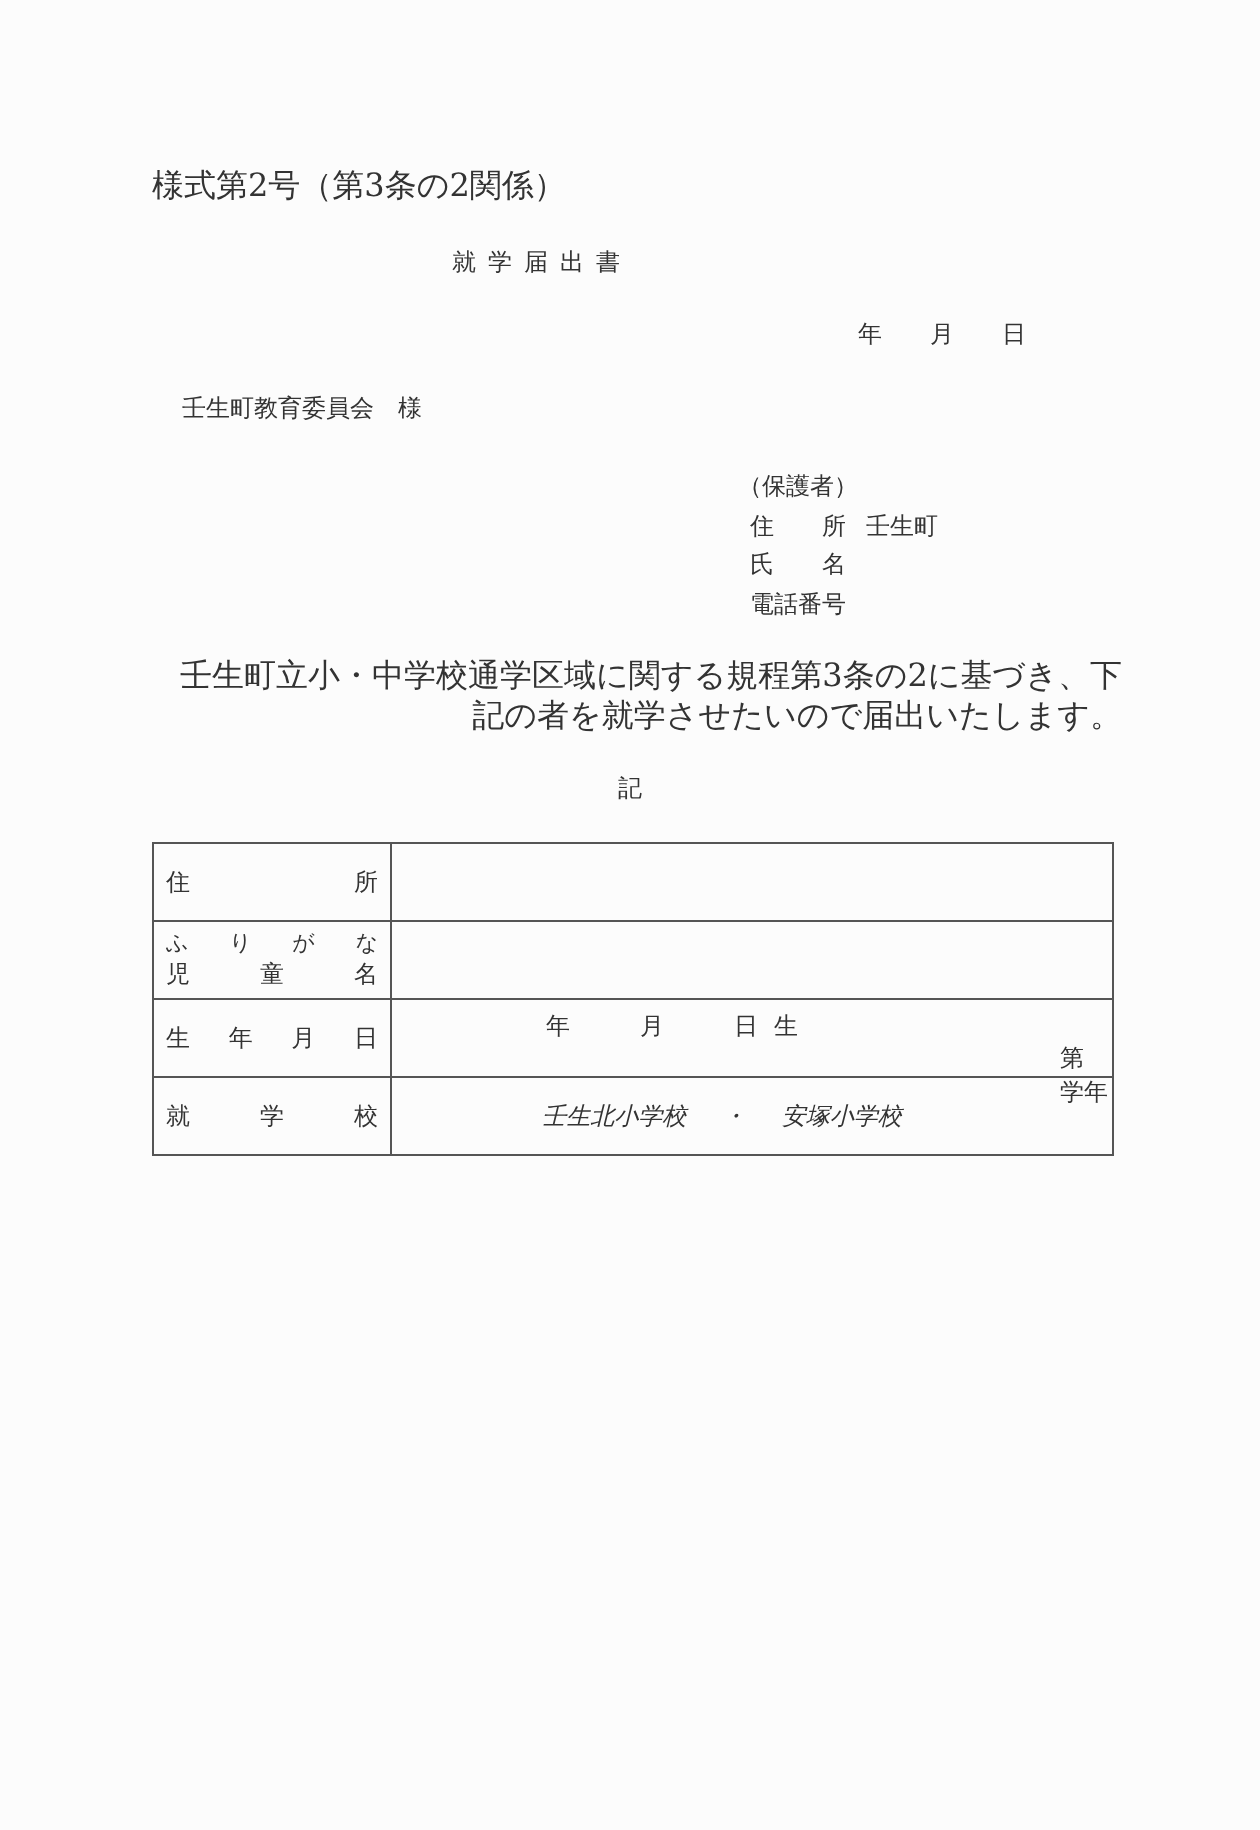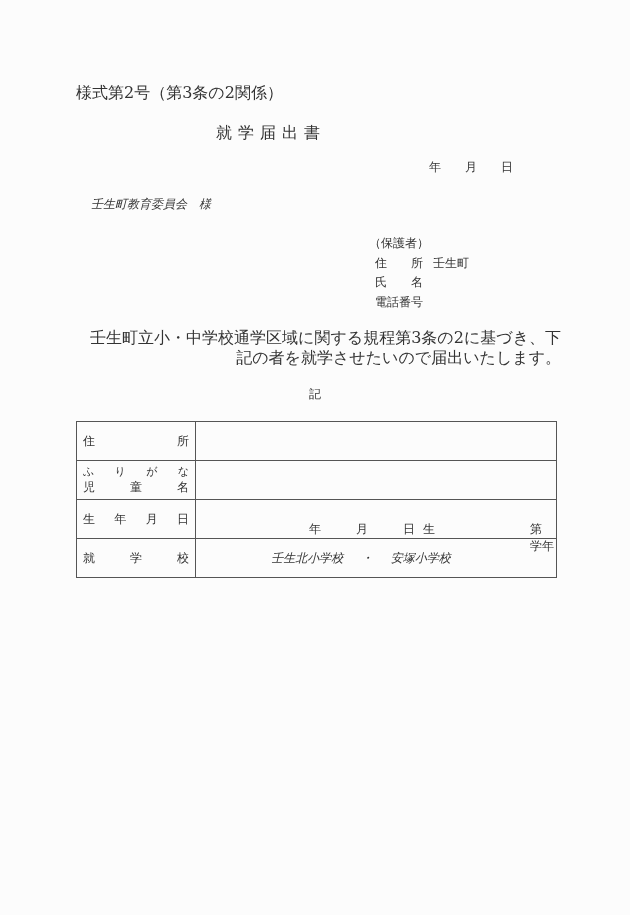--- a/index.html
+++ b/index.html
@@ -7,26 +7,26 @@
     width: 630px; height: 915px;
     background: #fcfcfc;
     position: relative;
     font-family: "DejaVu Serif", "Liberation Serif", serif;
     color: #333;
     font-size: 12px;
     overflow: hidden;
   }
   .abs { position: absolute; white-space: nowrap; }
   .form-no { left: 76px; top: 83px; font-size: 16px; }
-  .title { left: 0; width: 542px; top: 123px; text-align: center; font-size: 16px; letter-spacing: 6px; }
+  .title { left: 0; width: 542px; top: 123px; text-align: center; font-size: 12px; letter-spacing: 6px; }
   .date { left: 429px; top: 159px; font-size: 12px; }
   .date span { display: inline-block; }
   .date .g1 { width: 36px; }
   .date .g2 { width: 36px; }
-  .addressee { left: 91px; top: 196px; font-size: 12px; font-style: italic; }
+  .addressee { left: 91px; top: 196px; font-size: 12px; }
   .addressee .sama { margin-left: 12px; }
   .guardian { left: 337px; top: 234px; font-size: 12px; line-height: 19.5px; }
   .guardian .row { display: flex; margin-left: 32px; }
   .guardian .lbl-spread { display: inline-flex; justify-content: space-between; width: 48px; margin-right: 10px; }
   .guardian .indent { padding-left: 6px; }
   .body-text { left: 76px; top: 328px; width: 485px; white-space: normal; font-size: 16px; line-height: 20px; text-indent: 12px; text-align: right; }
   .ki { left: 0; width: 630px; top: 386px; text-align: center; font-size: 12px; }
 
   table.form {
     position: absolute; left: 76px; top: 421px;
@@ -37,21 +37,21 @@
     border: 1.3px solid #555;
     height: 38px;
     padding: 0;
     vertical-align: middle;
   }
   table.form td.label { width: 106px; padding: 0 6px; }
   .spread { display: flex; justify-content: space-between; }
   .spread-row { display: flex; justify-content: space-between; }
   .spread-row.small { font-size: 11px; }
   .dob { position: relative; height: 38px; }
-  .dob .dob-line { position: absolute; left: 77px; top: 21px; margin-left: 36px; }
+  .dob .dob-line { position: absolute; left: 77px; top: 5px; }
   .dob .dob-line span { display: inline-block; }
   .dob .grade { position: absolute; left: 290px; top: 21px; margin-left: 44px; }
   .dob .grade span { display: inline-block; }
   .school-opts { text-align: center; padding-right: 30px; font-style: italic; }
 </style>
 </head>
 <body>
 
 <div class="abs form-no">様式第2号（第3条の2関係）</div>
 

